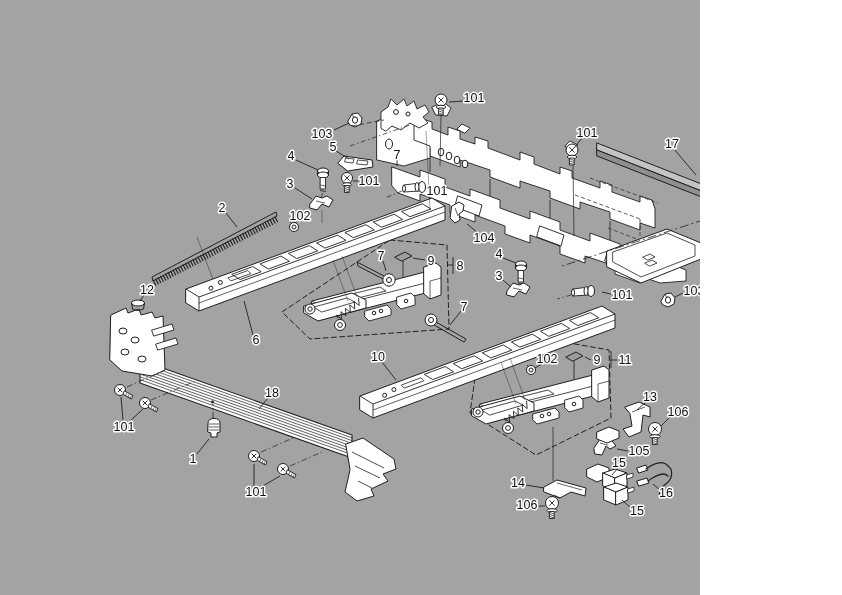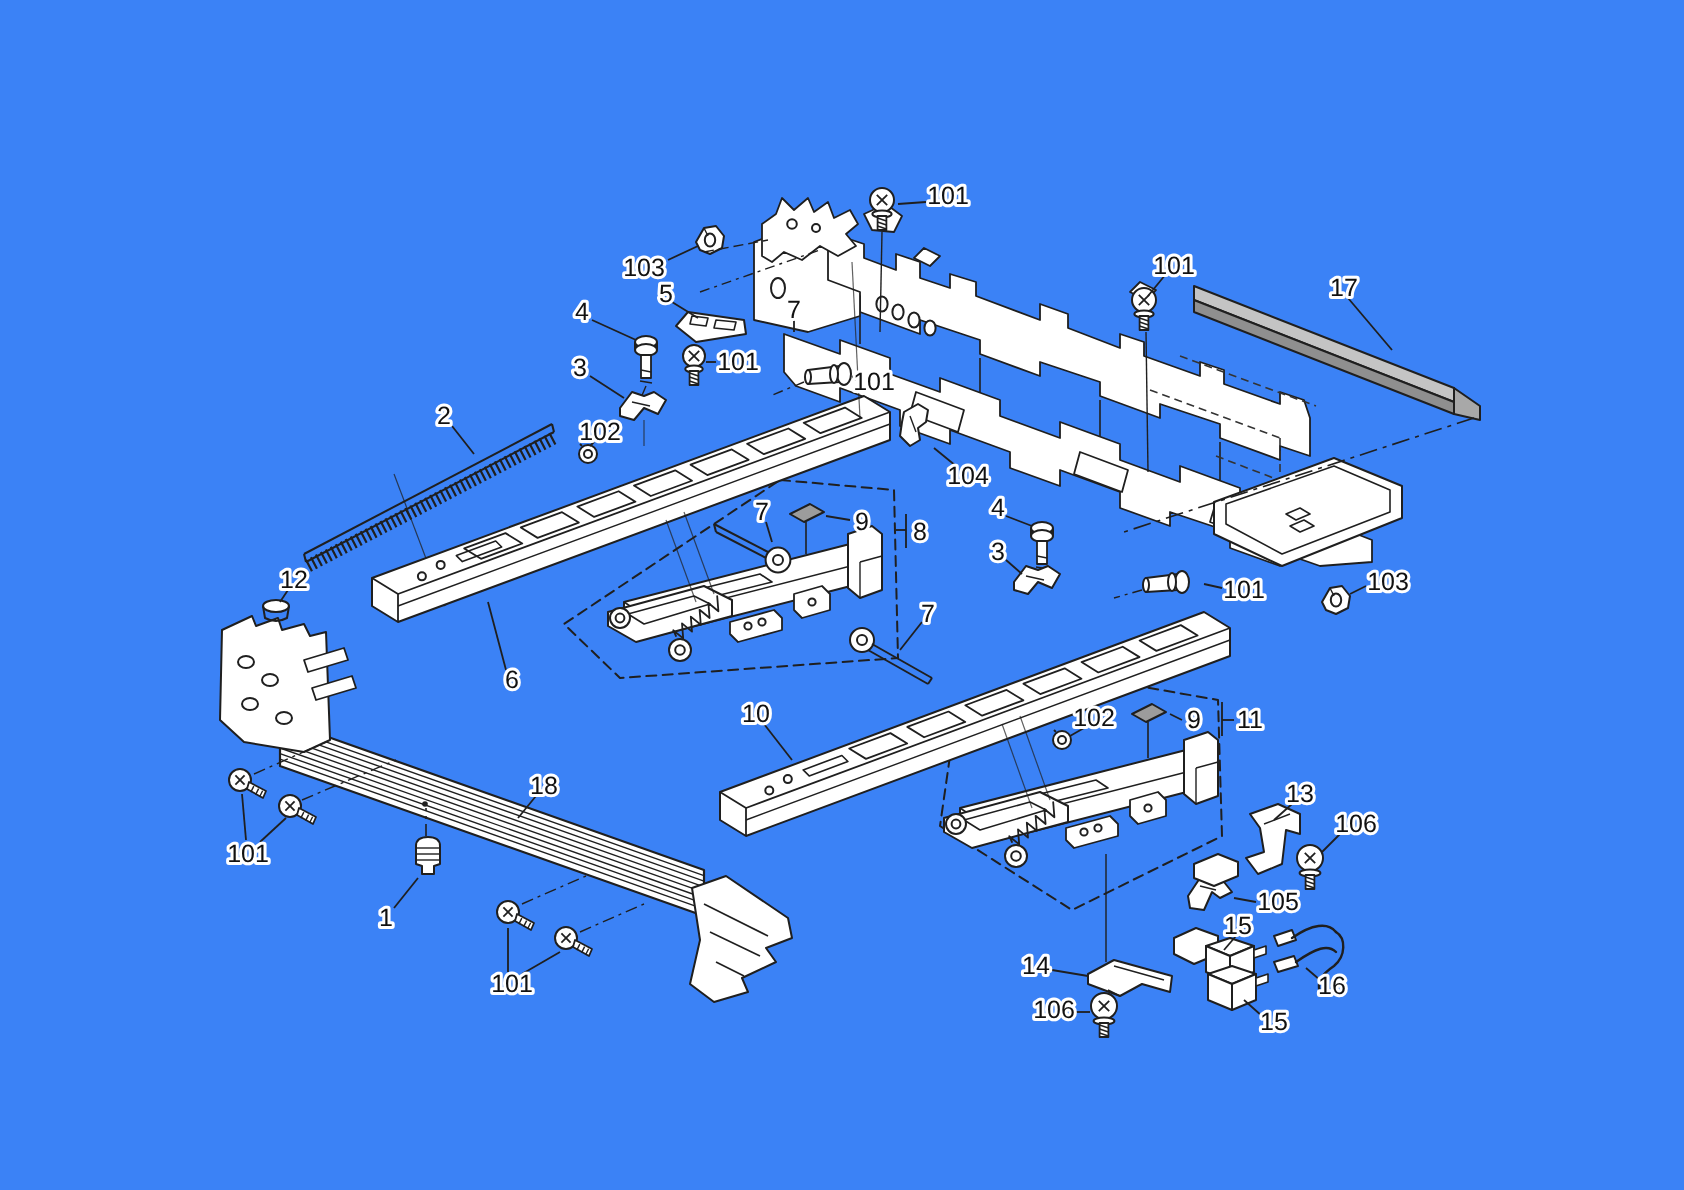--- a/index.html
+++ b/index.html
@@ -1,16 +1,16 @@
 <!DOCTYPE html>
 <html><head>
 <meta charset="utf-8">
 <style>
   html,body{margin:0;padding:0;background:#fff;}
-  .canvas{position:relative;width:842px;height:595px;background:#3b82f6;overflow:hidden;
+  .canvas{position:relative;width:700px;height:595px;background:#a3a3a3;overflow:hidden;
           font-family:"Liberation Sans", sans-serif;text-decoration:underline;}
   svg{position:absolute;left:0;top:0;}
   svg text{font-family:"Liberation Sans", sans-serif;font-size:12.5px;fill:#111;
            paint-order:stroke;stroke:#fff;stroke-width:3px;stroke-linejoin:round;}
 </style>
 </head>
 <body>
 
 <div class="canvas">
   <svg id="fig" width="842" height="595" viewBox="0 0 842 595">

